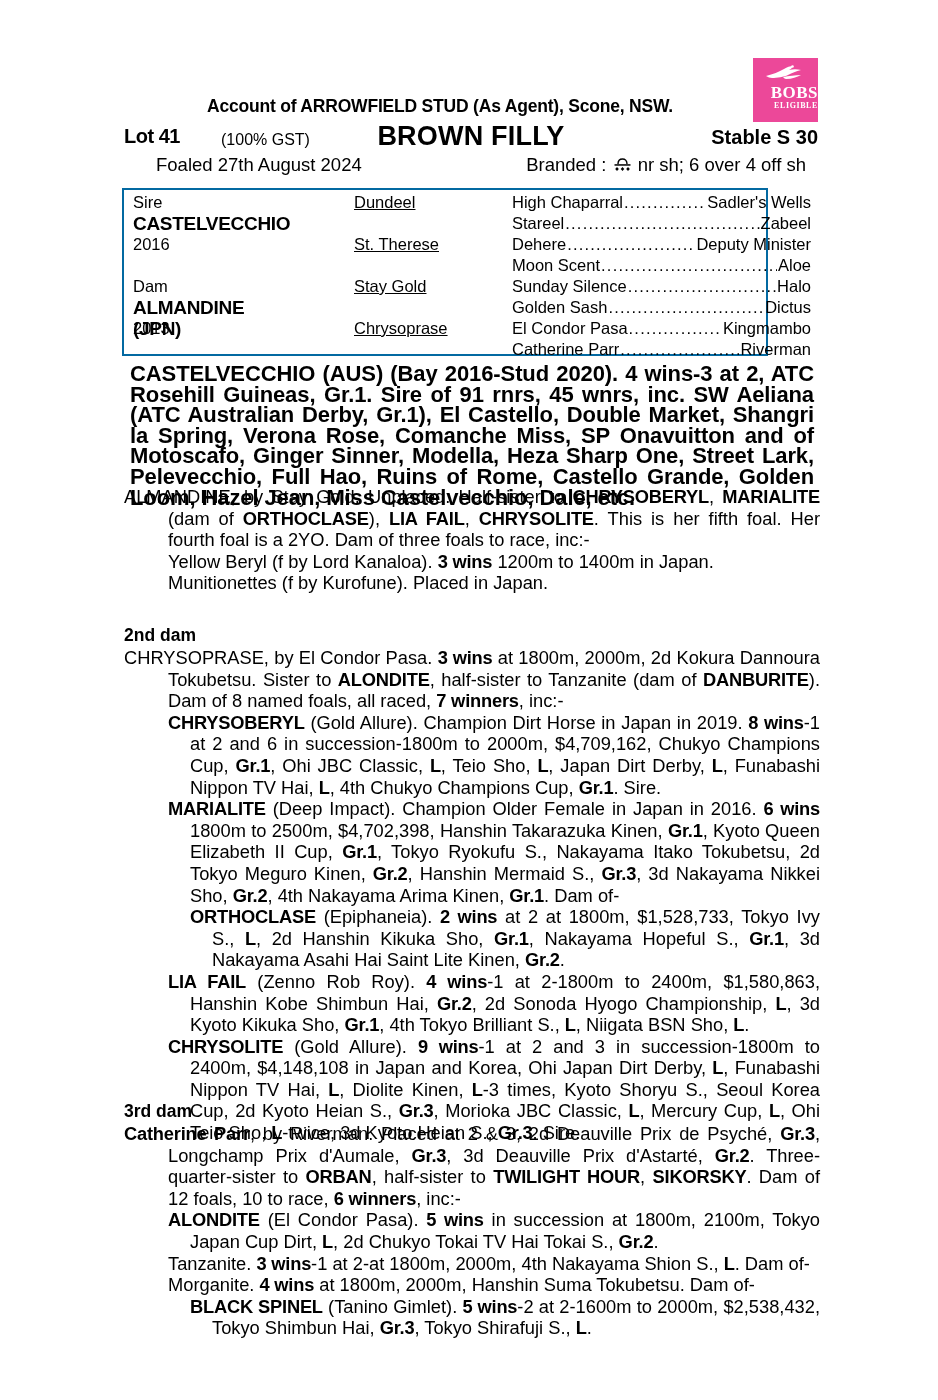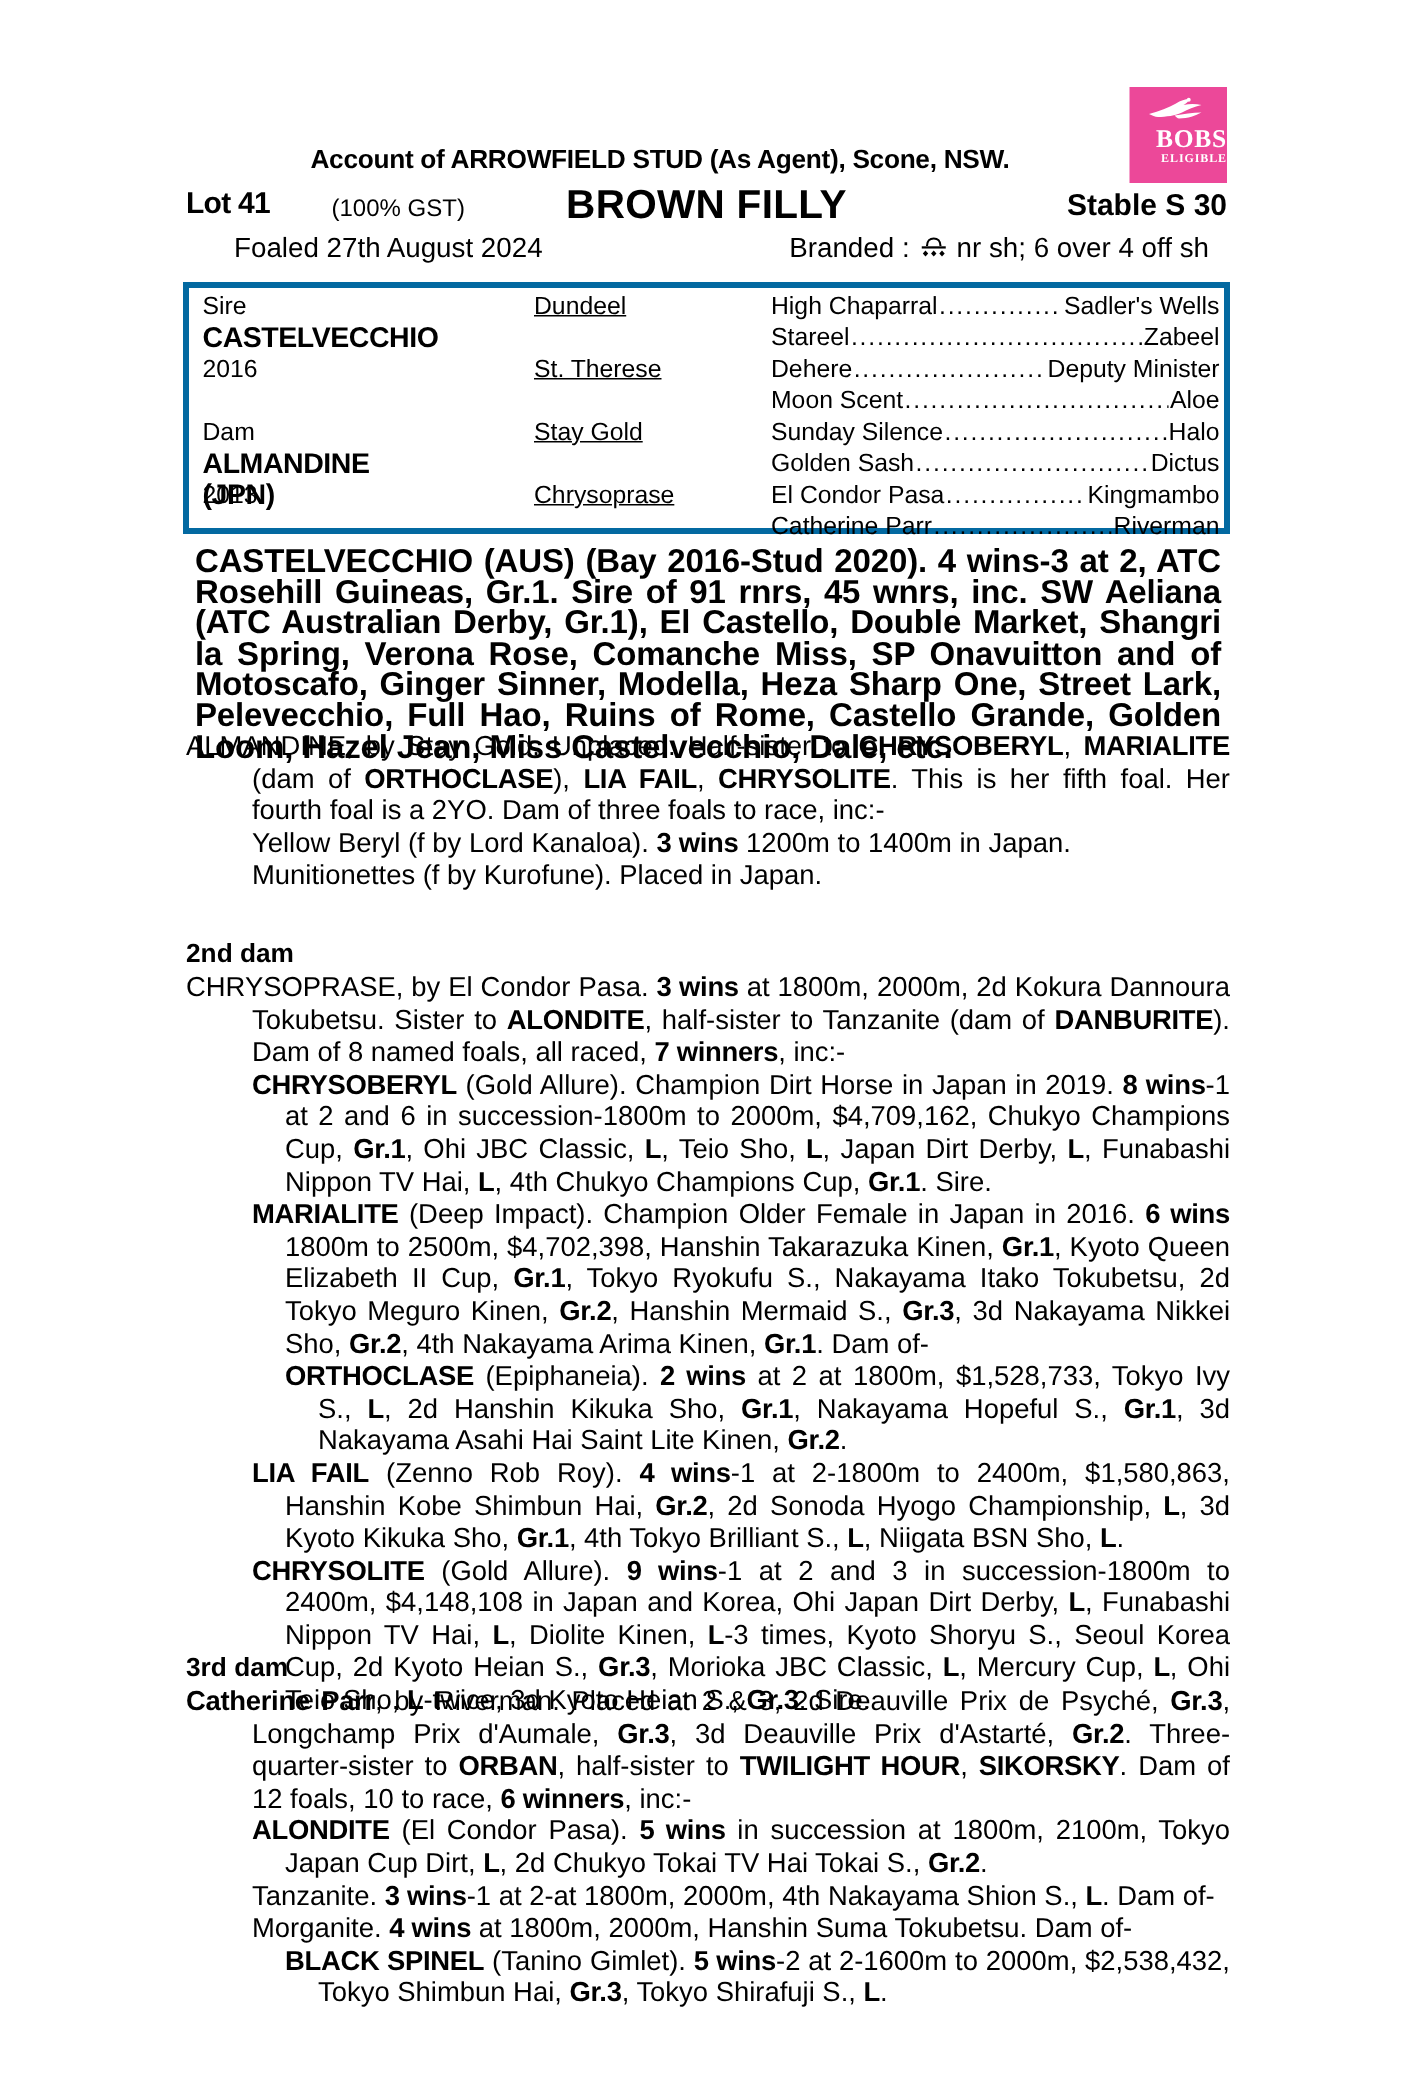--- a/index.html
+++ b/index.html
@@ -140,23 +140,23 @@
     height: 16px;
     vertical-align: -3px;
     margin: 0 1px;
   }
 
   
   .ped-table {
     position: absolute;
     top: 188px;
     left: 122px;
-    width: 698px;
+    width: 646px;
     height: 168px;
-    border: 4px solid #0369a1;
+    border: 2px solid #0369a1;
     box-sizing: border-box;
   }
   .ped-row {
     position: absolute;
     left: 0;
     width: 100%;
     height: 21px;
     font-size: 16.5px;
     line-height: 21px;
   }

